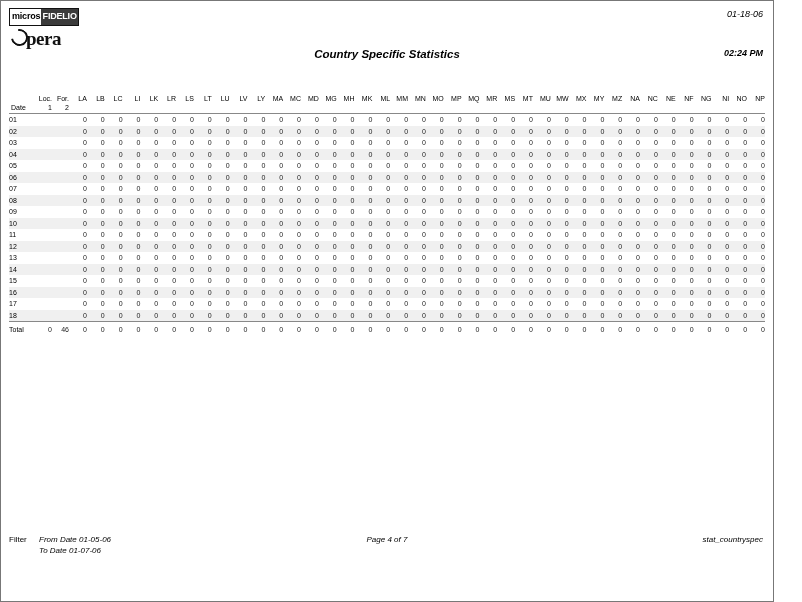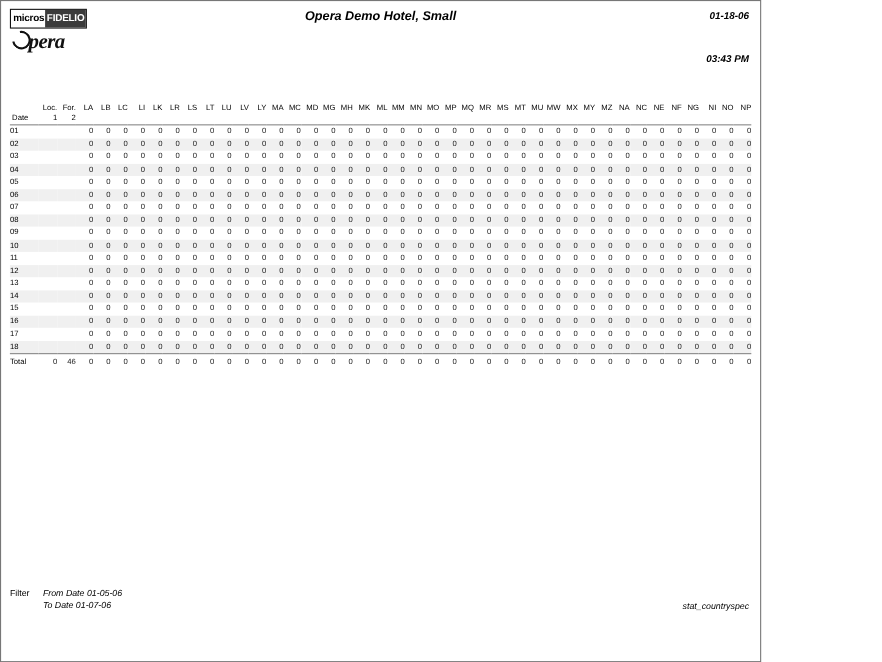--- a/index.html
+++ b/index.html
@@ -6,21 +6,21 @@
     margin: 0;
     padding: 0;
     background: #ffffff;
   }
   body {
     font-family: "Liberation Sans", sans-serif;
     color: #000000;
   }
   #page {
     position: relative;
-    width: 692px;
+    width: 774px;
     height: 602px;
     box-sizing: border-box;
     border: 1px solid #777777;
     background: #ffffff;
     overflow: hidden;
   }
 
   
   .logo-box {
     position: absolute;
@@ -50,21 +50,20 @@
     font-weight: bold;
     letter-spacing: -0.2px;
     text-align: center;
     padding-top: 2px;
   }
   .logo-opera {
     position: absolute;
     left: 10px;
     top: 27px;
     font-size: 19px;
-    font-style: italic;
     font-weight: bold;
     color: #111111;
     letter-spacing: -0.5px;
     font-family: "Liberation Serif", serif;
   }
   .logo-opera .swirl {
     display: inline-block;
     width: 13px;
     height: 13px;
     border: 2px solid #111111;
@@ -94,21 +93,21 @@
     font-size: 11.5px;
     font-style: italic;
     font-weight: bold;
   }
   .date-stamp {
     position: absolute;
     right: 10px;
     top: 8px;
     font-size: 9px;
     font-style: italic;
-    font-weight: bold;
+    font-weight: normal;
   }
   .time-stamp {
     position: absolute;
     right: 10px;
     top: 47px;
     font-size: 9px;
     font-style: italic;
     font-weight: bold;
   }
 
@@ -197,37 +196,36 @@
     text-align: center;
     font-size: 8px;
     font-style: italic;
   }
   .footer-report-id {
     position: absolute;
     right: 10px;
     top: 534px;
     font-size: 8px;
     font-style: italic;
-    margin-top: 12px;
   }
 </style>
 </head>
 <body>
 
 <div id="page">
 
   <div class="logo-box">
     <div class="logo-micros">micros</div>
     <div class="logo-fidelio">FIDELIO</div>
   </div>
   <div class="logo-opera"><span class="swirl"></span><span>pera</span></div>
 
-  <div class="hotel-title">Opera Demo Hotel, Small</div>
+  <div class="report-title">Country Specific Statistics</div>
   <div class="date-stamp">01-18-06</div>
-  <div class="time-stamp">03:43 PM</div>
+  <div class="time-stamp">02:24 PM</div>
 
   <div class="table-wrap">
     <table class="grid">
       <colgroup id="colgrp">
           <col style="width: 26px;">
           <col style="width: 17px;">
           <col style="width: 17px;">
           <col style="width: auto;">
           <col style="width: auto;">
           <col style="width: auto;">
@@ -1197,15 +1195,16 @@
           </tr>
         </tbody>
     </table>
   </div>
 
   <div class="footer-filter-label">Filter</div>
   <div class="footer-filter-lines">
     <div>From Date 01-05-06</div>
     <div>To Date 01-07-06</div>
   </div>
+  <div class="footer-page">Page 4 of 7</div>
   <div class="footer-report-id">stat_countryspec</div>
 
 </div>
 
 </body></html>

